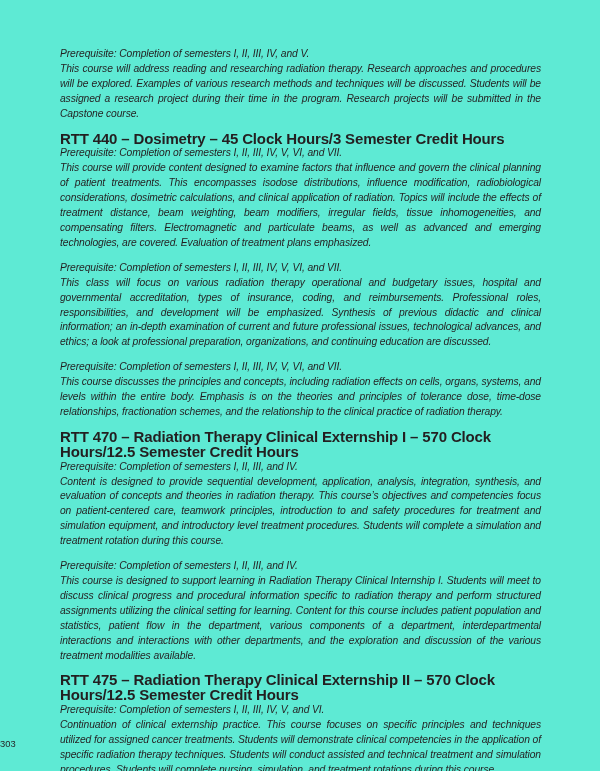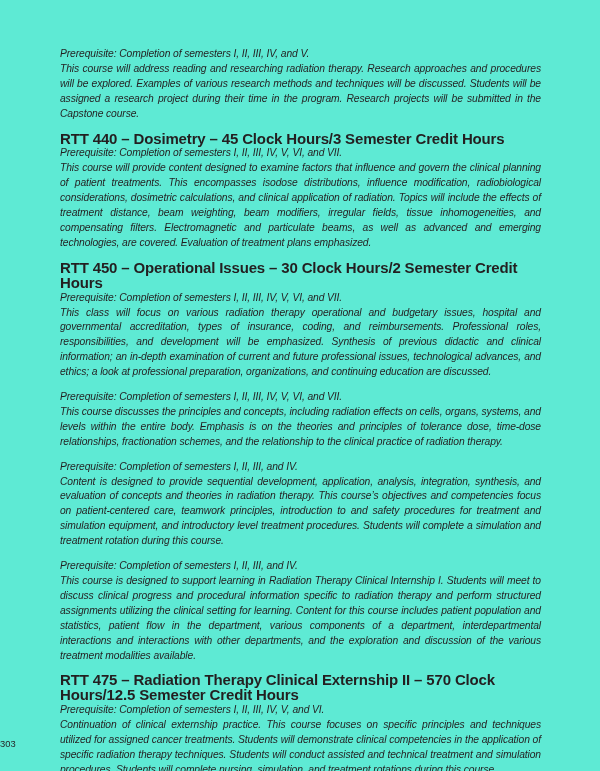--- a/index.html
+++ b/index.html
@@ -82,31 +82,31 @@
       <p class="course-desc">This course will address reading and researching radiation therapy. Research approaches and procedures will be explored. Examples of various research methods and techniques will be discussed. Students will be assigned a research project during their time in the program. Research projects will be submitted in the Capstone course.</p>
     </div>
 
     <div class="course-block">
       <p class="course-heading">RTT 440 – Dosimetry – 45 Clock Hours/3 Semester Credit Hours</p>
       <p class="course-prereq">Prerequisite: Completion of semesters I, II, III, IV, V, VI, and VII.</p>
       <p class="course-desc">This course will provide content designed to examine factors that influence and govern the clinical planning of patient treatments. This encompasses isodose distributions, influence modification, radiobiological considerations, dosimetric calculations, and clinical application of radiation. Topics will include the effects of treatment distance, beam weighting, beam modifiers, irregular fields, tissue inhomogeneities, and compensating filters. Electromagnetic and particulate beams, as well as advanced and emerging technologies, are covered. Evaluation of treatment plans emphasized.</p>
     </div>
 
     <div class="course-block">
-      <p class="course-heading">RTT 450 – Operational Issues – 30 Clock Hours/2 Semester Credit Hours</p>
       <p class="course-prereq">Prerequisite: Completion of semesters I, II, III, IV, V, VI, and VII.</p>
       <p class="course-desc">This class will focus on various radiation therapy operational and budgetary issues, hospital and governmental accreditation, types of insurance, coding, and reimbursements. Professional roles, responsibilities, and development will be emphasized. Synthesis of previous didactic and clinical information; an in-depth examination of current and future professional issues, technological advances, and ethics; a look at professional preparation, organizations, and continuing education are discussed.</p>
     </div>
 
     <div class="course-block">
       <p class="course-prereq">Prerequisite: Completion of semesters I, II, III, IV, V, VI, and VII.</p>
       <p class="course-desc">This course discusses the principles and concepts, including radiation effects on cells, organs, systems, and levels within the entire body. Emphasis is on the theories and principles of tolerance dose, time-dose relationships, fractionation schemes, and the relationship to the clinical practice of radiation therapy.</p>
     </div>
 
     <div class="course-block">
+      <p class="course-heading">RTT 470 – Radiation Therapy Clinical Externship I – 570 Clock Hours/12.5 Semester Credit Hours</p>
       <p class="course-prereq">Prerequisite: Completion of semesters I, II, III, and IV.</p>
       <p class="course-desc">Content is designed to provide sequential development, application, analysis, integration, synthesis, and evaluation of concepts and theories in radiation therapy. This course’s objectives and competencies focus on patient-centered care, teamwork principles, introduction to and safety procedures for treatment and simulation equipment, and introductory level treatment procedures. Students will complete a simulation and treatment rotation during this course.</p>
     </div>
 
     <div class="course-block">
       <p class="course-prereq">Prerequisite: Completion of semesters I, II, III, and IV.</p>
       <p class="course-desc">This course is designed to support learning in Radiation Therapy Clinical Internship I. Students will meet to discuss clinical progress and procedural information specific to radiation therapy and perform structured assignments utilizing the clinical setting for learning. Content for this course includes patient population and statistics, patient flow in the department, various components of a department, interdepartmental interactions and interactions with other departments, and the exploration and discussion of the various treatment modalities available.</p>
     </div>
 
     <div class="course-block">

